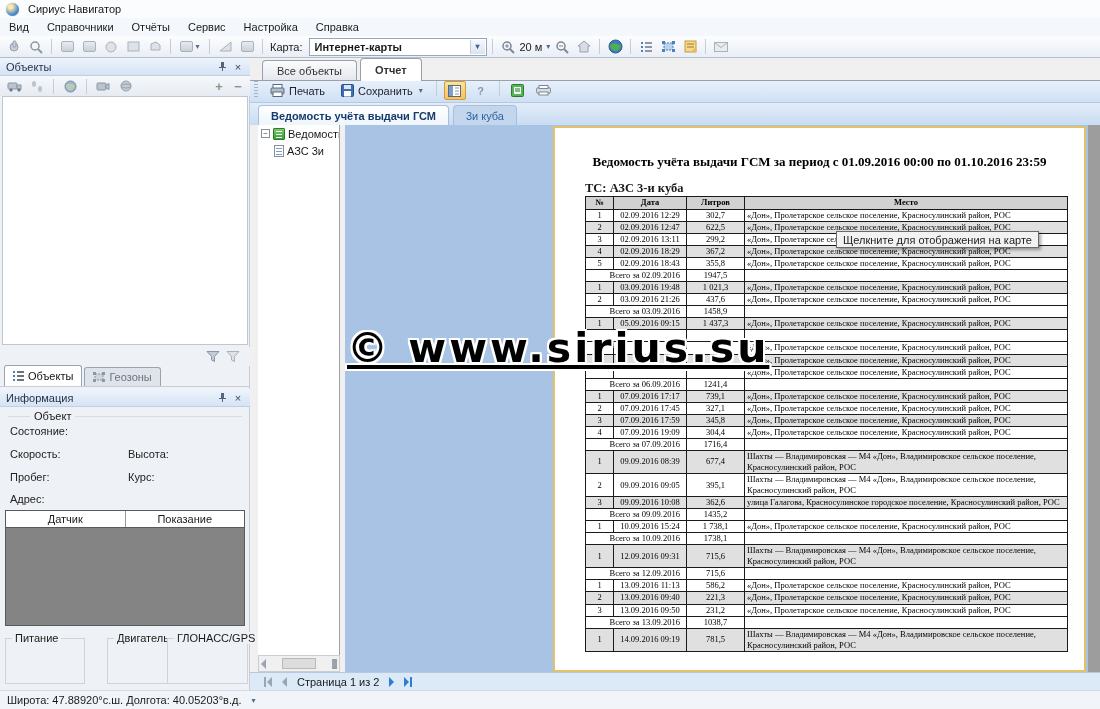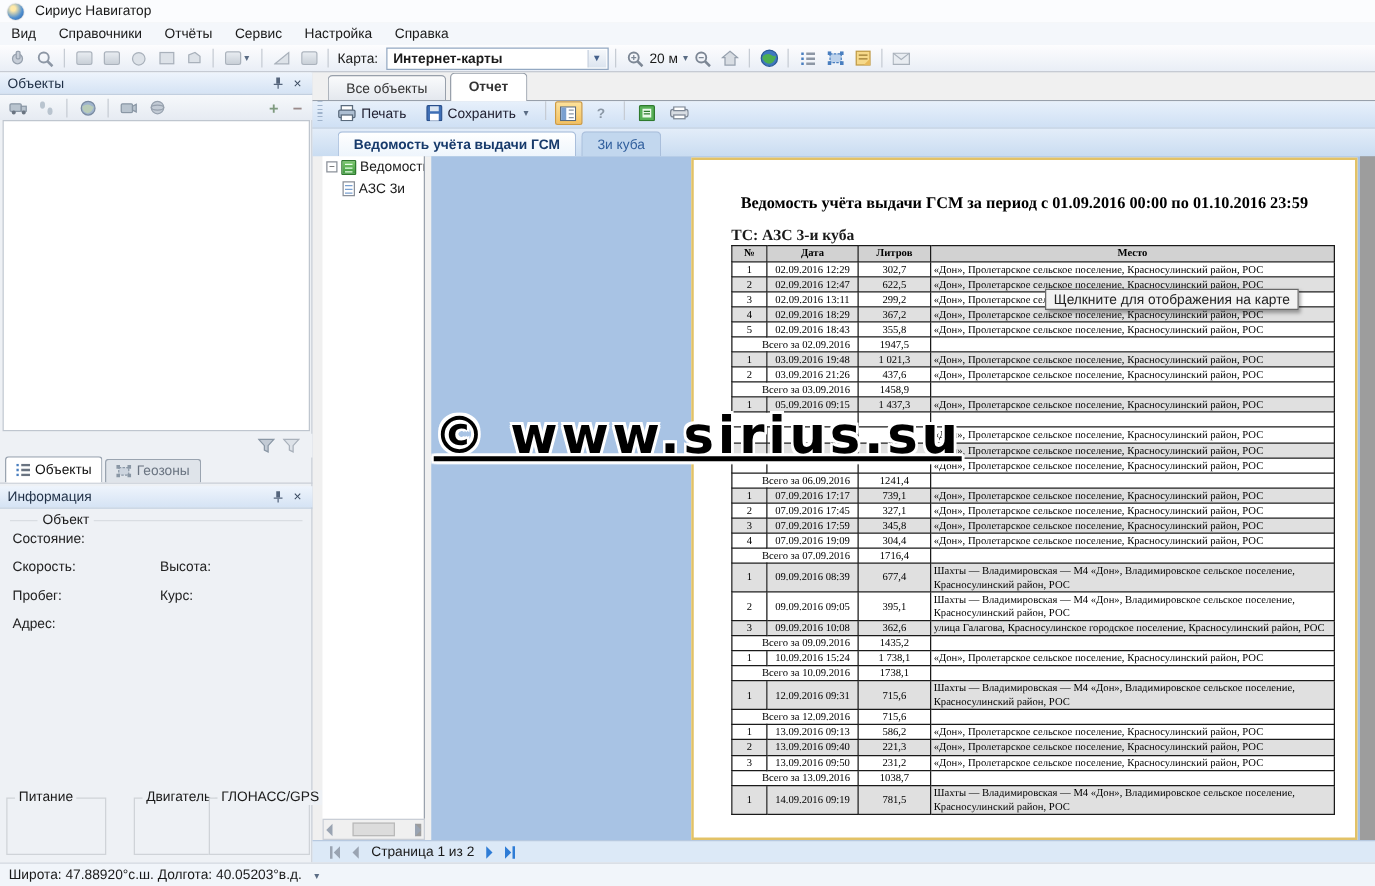--- a/index.html
+++ b/index.html
@@ -51,21 +51,21 @@
   
   .main-tabs { left:250px; top:58px; width:850px; height:23px; display:flex; align-items:flex-end; padding-left:12px; gap:3px; border-bottom:1px solid #98a0ab; background:#f0f0f0; }
   .mtab { height:20px; padding:0 14px; display:flex; align-items:center; border:1px solid #98a0ab; border-bottom:none; border-radius:4px 4px 0 0; background:linear-gradient(#fafbfc,#e4e8ee); color:#333; }
   .mtab.active { background:#fff; height:23px; margin-bottom:-1px; font-weight:bold; }
   .report-toolbar { left:250px; top:81px; width:850px; height:22px; background:linear-gradient(#e7f0fb,#cfe0f4); border-bottom:1px solid #b7c9e0; display:flex; align-items:flex-start; gap:4px; padding-left:4px; }
   .grip { width:4px; height:16px; background:repeating-linear-gradient(#9fb3cc 0 1px, transparent 1px 3px); margin-right:2px; }
   .rbtn { height:19px; display:flex; align-items:center; gap:4px; padding:0 6px; border-radius:2px; color:#223; }
   .ibtn { width:22px; height:19px; display:flex; align-items:center; justify-content:center; border-radius:2px; }
   .ibtn.active { background:linear-gradient(#fde29a,#f6c15d); border:1px solid #d09a3e; }
   .subtabs { left:250px; top:103px; width:850px; height:22px; background:linear-gradient(#e3edf9,#c9dcf1); display:flex; align-items:flex-end; padding-left:8px; }
-  .rtab { height:20px; display:flex; align-items:center; padding:0 12px; border:1px solid #a9bedb; border-bottom:none; border-radius:4px 4px 0 0;margin-left:12px; }
+  .rtab { height:20px; display:flex; align-items:center; padding:0 12px; border:1px solid #a9bedb; border-bottom:none; border-radius:4px 4px 0 0; }
   .rtab.active { background:linear-gradient(#ffffff,#eef5fc); font-weight:bold; color:#173a6b; }
   .rtab.inactive { background:#c2d7ee; color:#33619e; margin-left:4px; }
 
   
   .tree { left:258px; top:125px; width:82px; height:547px; background:#fff; border-right:1px solid #9aa2ad; overflow:hidden; }
   .tree-row { display:flex; align-items:center; gap:3px; height:17px; padding-left:3px; white-space:nowrap; }
   .expander { width:9px; height:9px; border:1px solid #8a9099; background:#fff; font-size:8px; line-height:7px; text-align:center; color:#444; flex:none; }
   .book-icon { width:12px; height:12px; background:linear-gradient(#7cc86e,#3e9a3e); border:1px solid #2e7a2e; border-radius:1px; flex:none; position:relative; }
   .book-icon::after { content:""; position:absolute; left:2px; top:2px; right:2px; height:1px; box-shadow:0 0 #fff,0 3px #e8ffe8,0 6px #e8ffe8; background:#e8ffe8; }
   .page-icon { width:10px; height:12px; background:#fff; border:1px solid #8a9099; flex:none; position:relative; }
@@ -365,20 +365,26 @@
     <div class="groupline"></div>
     <span class="grouplabel">Объект</span>
     <span class="ifield" style="left:10px;top:18px">Состояние:</span>
     <span class="ifield" style="left:10px;top:41px">Скорость:</span>
     <span class="ifield" style="left:128px;top:41px">Высота:</span>
     <span class="ifield" style="left:10px;top:64px">Пробег:</span>
     <span class="ifield" style="left:128px;top:64px">Курс:</span>
     <span class="ifield" style="left:10px;top:86px">Адрес:</span>
   </div>
 
+  <div class="abs sensor-table">
+    <div class="sensor-head">
+      <div>Датчик</div>
+      <div>Показание</div>
+    </div>
+  </div>
 
   <div class="abs ind-box" style="left:5px;top:638px;width:80px">
     <span>Питание</span>
   </div>
   <div class="abs ind-box" style="left:107px;top:638px;width:90px">
     <span>Двигатель</span>
   </div>
   <div class="abs ind-box" style="left:167px;top:638px;width:81px">
     <span>ГЛОНАСС/GPS</span>
   </div>
@@ -629,21 +635,21 @@
             <td class="c-lit">715,6</td>
             <td class="c-place">Шахты — Владимировская — М4 «Дон», Владимировское сельское поселение, Красносулинский район, РОС</td>
           </tr>
           <tr class="total">
             <td colspan="2" class="tl">Всего за 12.09.2016</td>
             <td class="tv">715,6</td>
             <td></td>
           </tr>
           <tr class="data">
             <td class="c-n">1</td>
-            <td class="c-date">13.09.2016 09:13</td>
+            <td class="c-date">13.09.2016 11:13</td>
             <td class="c-lit">586,2</td>
             <td class="c-place">«Дон», Пролетарское сельское поселение, Красносулинский район, РОС</td>
           </tr>
           <tr class="data shade">
             <td class="c-n">2</td>
             <td class="c-date">13.09.2016 09:40</td>
             <td class="c-lit">221,3</td>
             <td class="c-place">«Дон», Пролетарское сельское поселение, Красносулинский район, РОС</td>
           </tr>
           <tr class="data">

